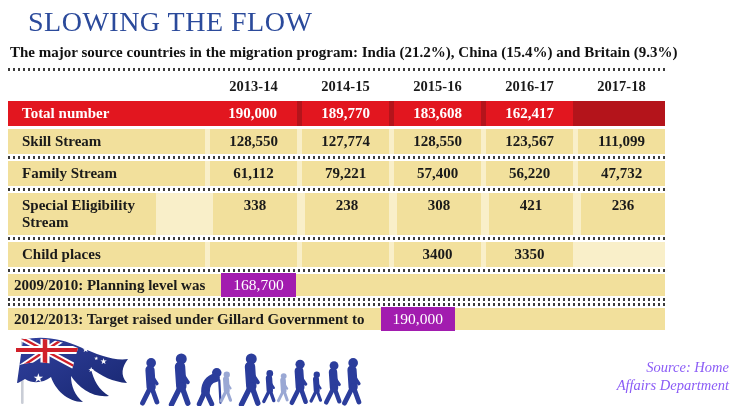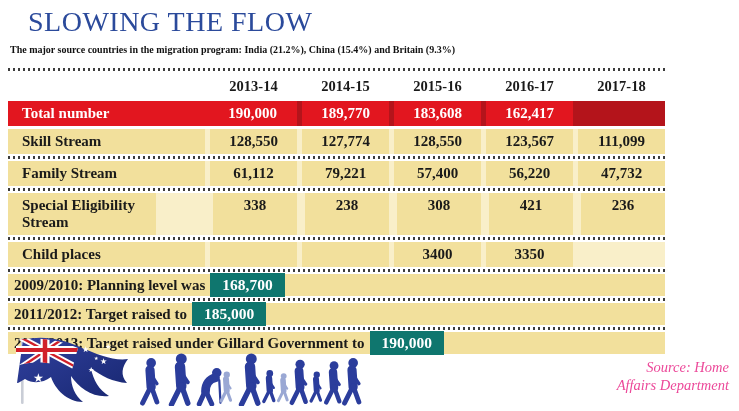--- a/index.html
+++ b/index.html
@@ -1,21 +1,21 @@
 <!DOCTYPE html>
 <html><head>
 <meta charset="utf-8">
 <style>
   html,body{margin:0;padding:0;background:#fff;}
   body{width:739px;height:411px;position:relative;overflow:hidden;
        font-family:"Liberation Serif",serif;-webkit-font-smoothing:antialiased;}
 
   .title{position:absolute;left:28px;top:6px;font-size:28px;letter-spacing:.5px;
          color:#2b4a9b;font-weight:400;}
-  .subtitle{position:absolute;left:10px;top:44px;font-size:10px;font-weight:700;color:#111;}
+  .subtitle{position:absolute;left:10px;top:44px;font-size:15px;font-weight:700;color:#111;}
 
   .tablewrap{position:absolute;left:8px;top:66px;width:657px;}
 
   .dotline{height:3px;margin:2px 0;
     background-image:repeating-linear-gradient(to right,#3c3c3c 0 2px,transparent 2px 5px);}
 
   .grid{display:grid;grid-template-columns:197px repeat(5,1fr);column-gap:5px;}
 
   .head-row{height:24px;align-items:end;margin-top:2px;}
   .head-row .yr{font-size:14.5px;font-weight:700;color:#1a1a1a;text-align:center;padding-bottom:2px;}
@@ -28,25 +28,25 @@
   .row-total > div{background:#e2161f;}
   .row-total .val{color:#fff;}
   .row-total .merge{margin-left:-5px;padding-left:5px;}
 
   .row-band{background:#f9efc9;}
   .row-band > div{background:#f2e09c;}
 
   .note{background:#f2e09c;height:22px;display:flex;align-items:center;
         padding-left:6px;font-size:15px;font-weight:700;color:#1a1a1a;
         margin-top:2px;position:relative;overflow:visible;}
-  .badge{display:inline-block;background:#0f766e;color:#fff;font-weight:700;
-         font-size:15.5px;line-height:22px;padding:1px 12px;margin-left:5px;}
+  .badge{display:inline-block;background:#a21caf;color:#fff;font-weight:400;
+         font-size:15.5px;line-height:22px;padding:1px 12px;margin-left:16px;}
 
   .source{position:absolute;right:10px;top:358px;text-align:right;font-style:italic;
-          font-size:14.5px;line-height:18px;color:#ec4899;}
+          font-size:14.5px;line-height:18px;color:#8b5cf6;}
 
   .flag{position:absolute;left:8px;top:334px;}
   .people{position:absolute;left:136px;top:342px;color:#2b3d9c;}
 </style>
 </head>
 <body>
 
 <div class="title">SLOWING THE FLOW</div>
 <div class="subtitle">The major source countries in the migration program: India (21.2%), China (15.4%) and Britain (9.3%)</div>
 
@@ -108,24 +108,20 @@
     <div class="val">3350</div>
   </div>
   <div class="dotline"></div>
 
   <div class="note">
     <span>2009/2010: Planning level was</span>
     <span class="badge">168,700</span>
   </div>
   <div class="dotline"></div>
 
-  <div class="note">
-    <span>2011/2012: Target raised to</span>
-    <span class="badge">185,000</span>
-  </div>
   <div class="dotline"></div>
 
   <div class="note">
     <span>2012/2013: Target raised under Gillard Government to</span>
     <span class="badge">190,000</span>
   </div>
 </div>
 
 <svg class="flag" width="132" height="74" viewBox="0 0 132 74">
   <defs>

